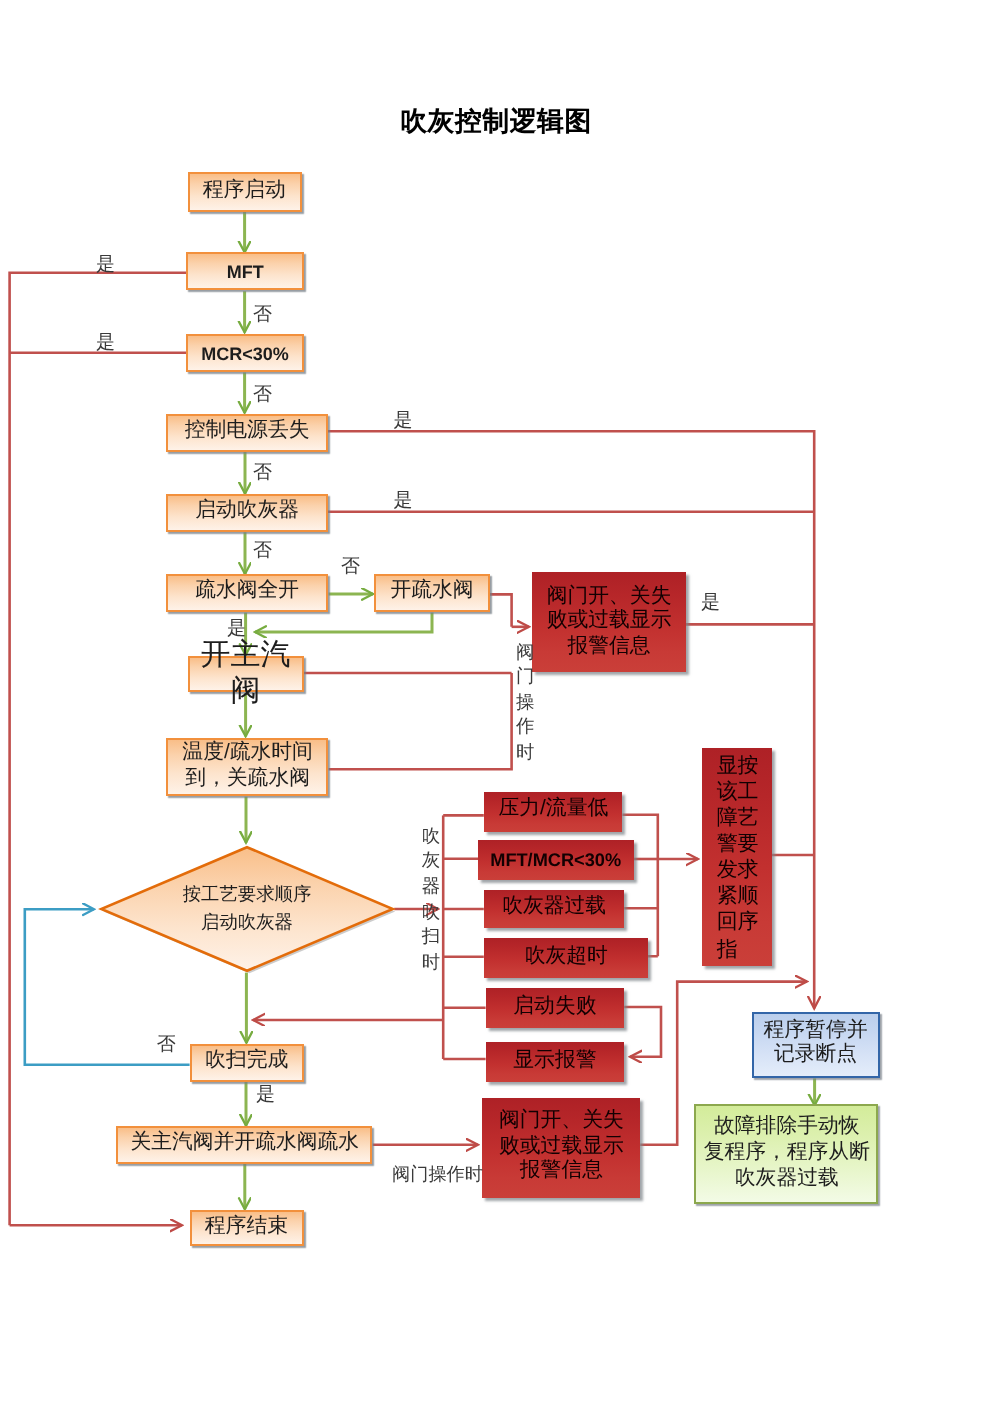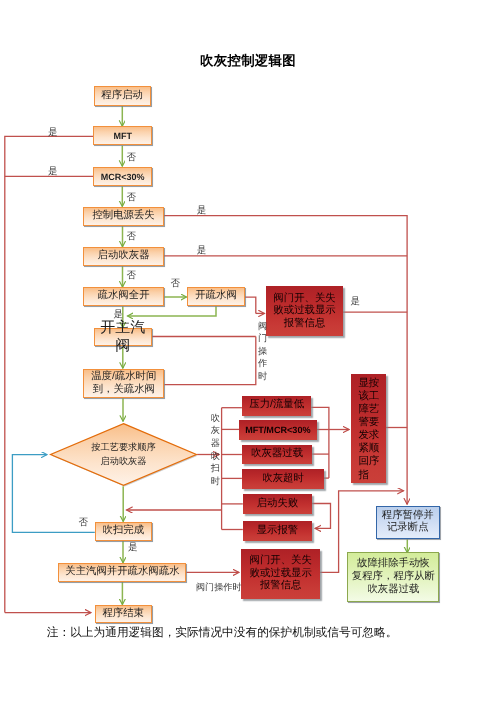--- a/index.html
+++ b/index.html
@@ -274,14 +274,13 @@
     <div class="lbl" style="left:78.4px;top:515.8px;font-size:9.5px;">否</div>
     <div class="lbl" style="left:128px;top:541px;font-size:9.5px;">是</div>
     <div class="lbl" style="left:196px;top:580.5px;font-size:9.1px;">阀门操作时</div>
 
     <div class="vlbl" style="left:257.8px;top:319.5px;width:9.6px;font-size:9.2px;line-height:12.6px;">阀门操作时</div>
     <div class="vlbl" style="left:210.7px;top:411.5px;width:9.5px;font-size:9.2px;line-height:12.7px;">吹灰器</div>
     <div class="vlbl" style="left:210.7px;top:449.5px;width:9.5px;font-size:9.2px;line-height:12.7px;">吹扫时</div>
     <div class="lbl" style="left:350.5px;top:294.5px;font-size:9.5px;">是</div>
   </div>
 
-  <div class="note" style="left:46.8px;top:626.3px;font-size:11.7px;letter-spacing:0px;">注：以上为通用逻辑图，实际情况中没有的保护机制或信号可忽略。</div>
 </div>
 
 </body></html>

